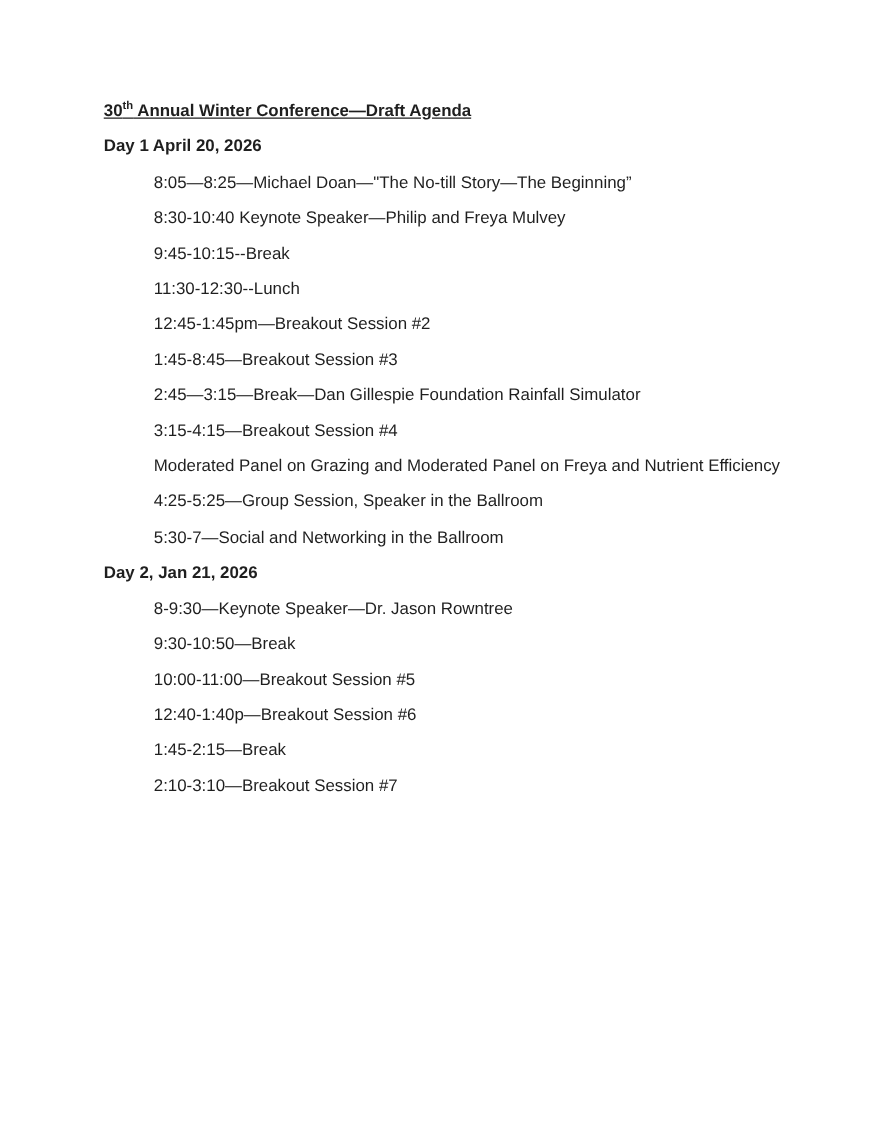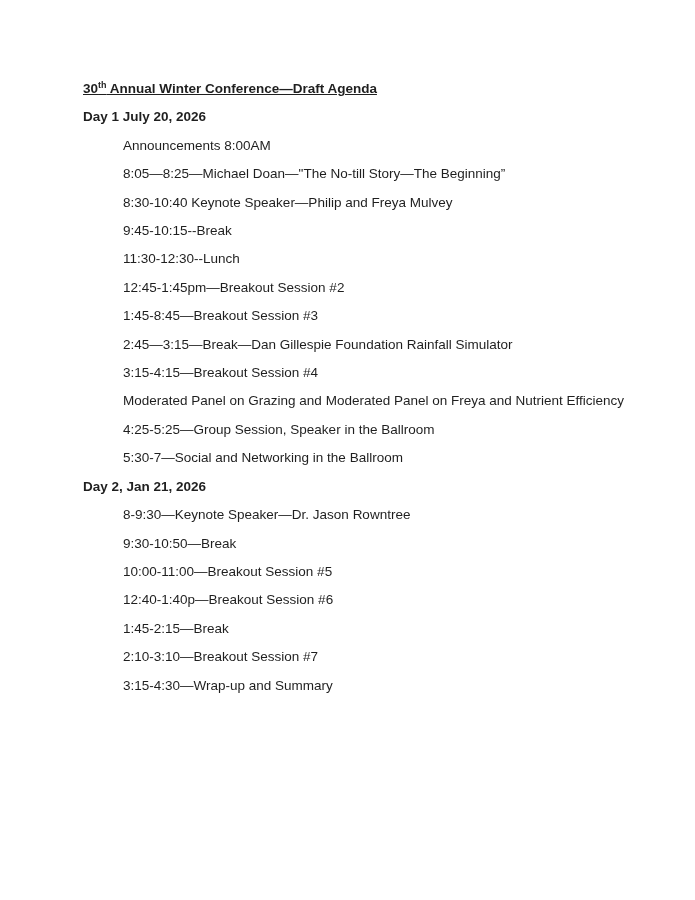--- a/index.html
+++ b/index.html
@@ -40,39 +40,37 @@
   }
 </style>
 </head>
 <body>
 
 <div class="page">
   <div class="content">
 
     <p class="doc-title"><span>30</span><sup>th</sup><span> Annual Winter Conference—Draft Agenda</span></p>
 
-    <p class="day-heading">Day 1 July 20, 2026</p>
+    <p class="day-heading">Day 1 April 20, 2026</p>
 
-    <p class="agenda-item">Announcements 8:00AM</p>
     <p class="agenda-item">8:05—8:25—Michael Doan—"The No-till Story—The Beginning”</p>
     <p class="agenda-item">8:30-10:40 Keynote Speaker—Philip and Freya Mulvey</p>
     <p class="agenda-item">9:45-10:15--Break</p>
     <p class="agenda-item">11:30-12:30--Lunch</p>
     <p class="agenda-item">12:45-1:45pm—Breakout Session #2</p>
     <p class="agenda-item">1:45-8:45—Breakout Session #3</p>
     <p class="agenda-item">2:45—3:15—Break—Dan Gillespie Foundation Rainfall Simulator</p>
     <p class="agenda-item">3:15-4:15—Breakout Session #4</p>
     <p class="agenda-item">Moderated Panel on Grazing and Moderated Panel on Freya and Nutrient Efficiency</p>
     <p class="agenda-item">4:25-5:25—Group Session, Speaker in the Ballroom</p>
     <p class="agenda-item">5:30-7—Social and Networking in the Ballroom</p>
 
     <p class="day-heading">Day 2, Jan 21, 2026</p>
 
     <p class="agenda-item">8-9:30—Keynote Speaker—Dr. Jason Rowntree</p>
     <p class="agenda-item">9:30-10:50—Break</p>
     <p class="agenda-item">10:00-11:00—Breakout Session #5</p>
     <p class="agenda-item">12:40-1:40p—Breakout Session #6</p>
     <p class="agenda-item">1:45-2:15—Break</p>
     <p class="agenda-item">2:10-3:10—Breakout Session #7</p>
-    <p class="agenda-item">3:15-4:30—Wrap-up and Summary</p>
 
   </div>
 </div>
 
 </body></html>

